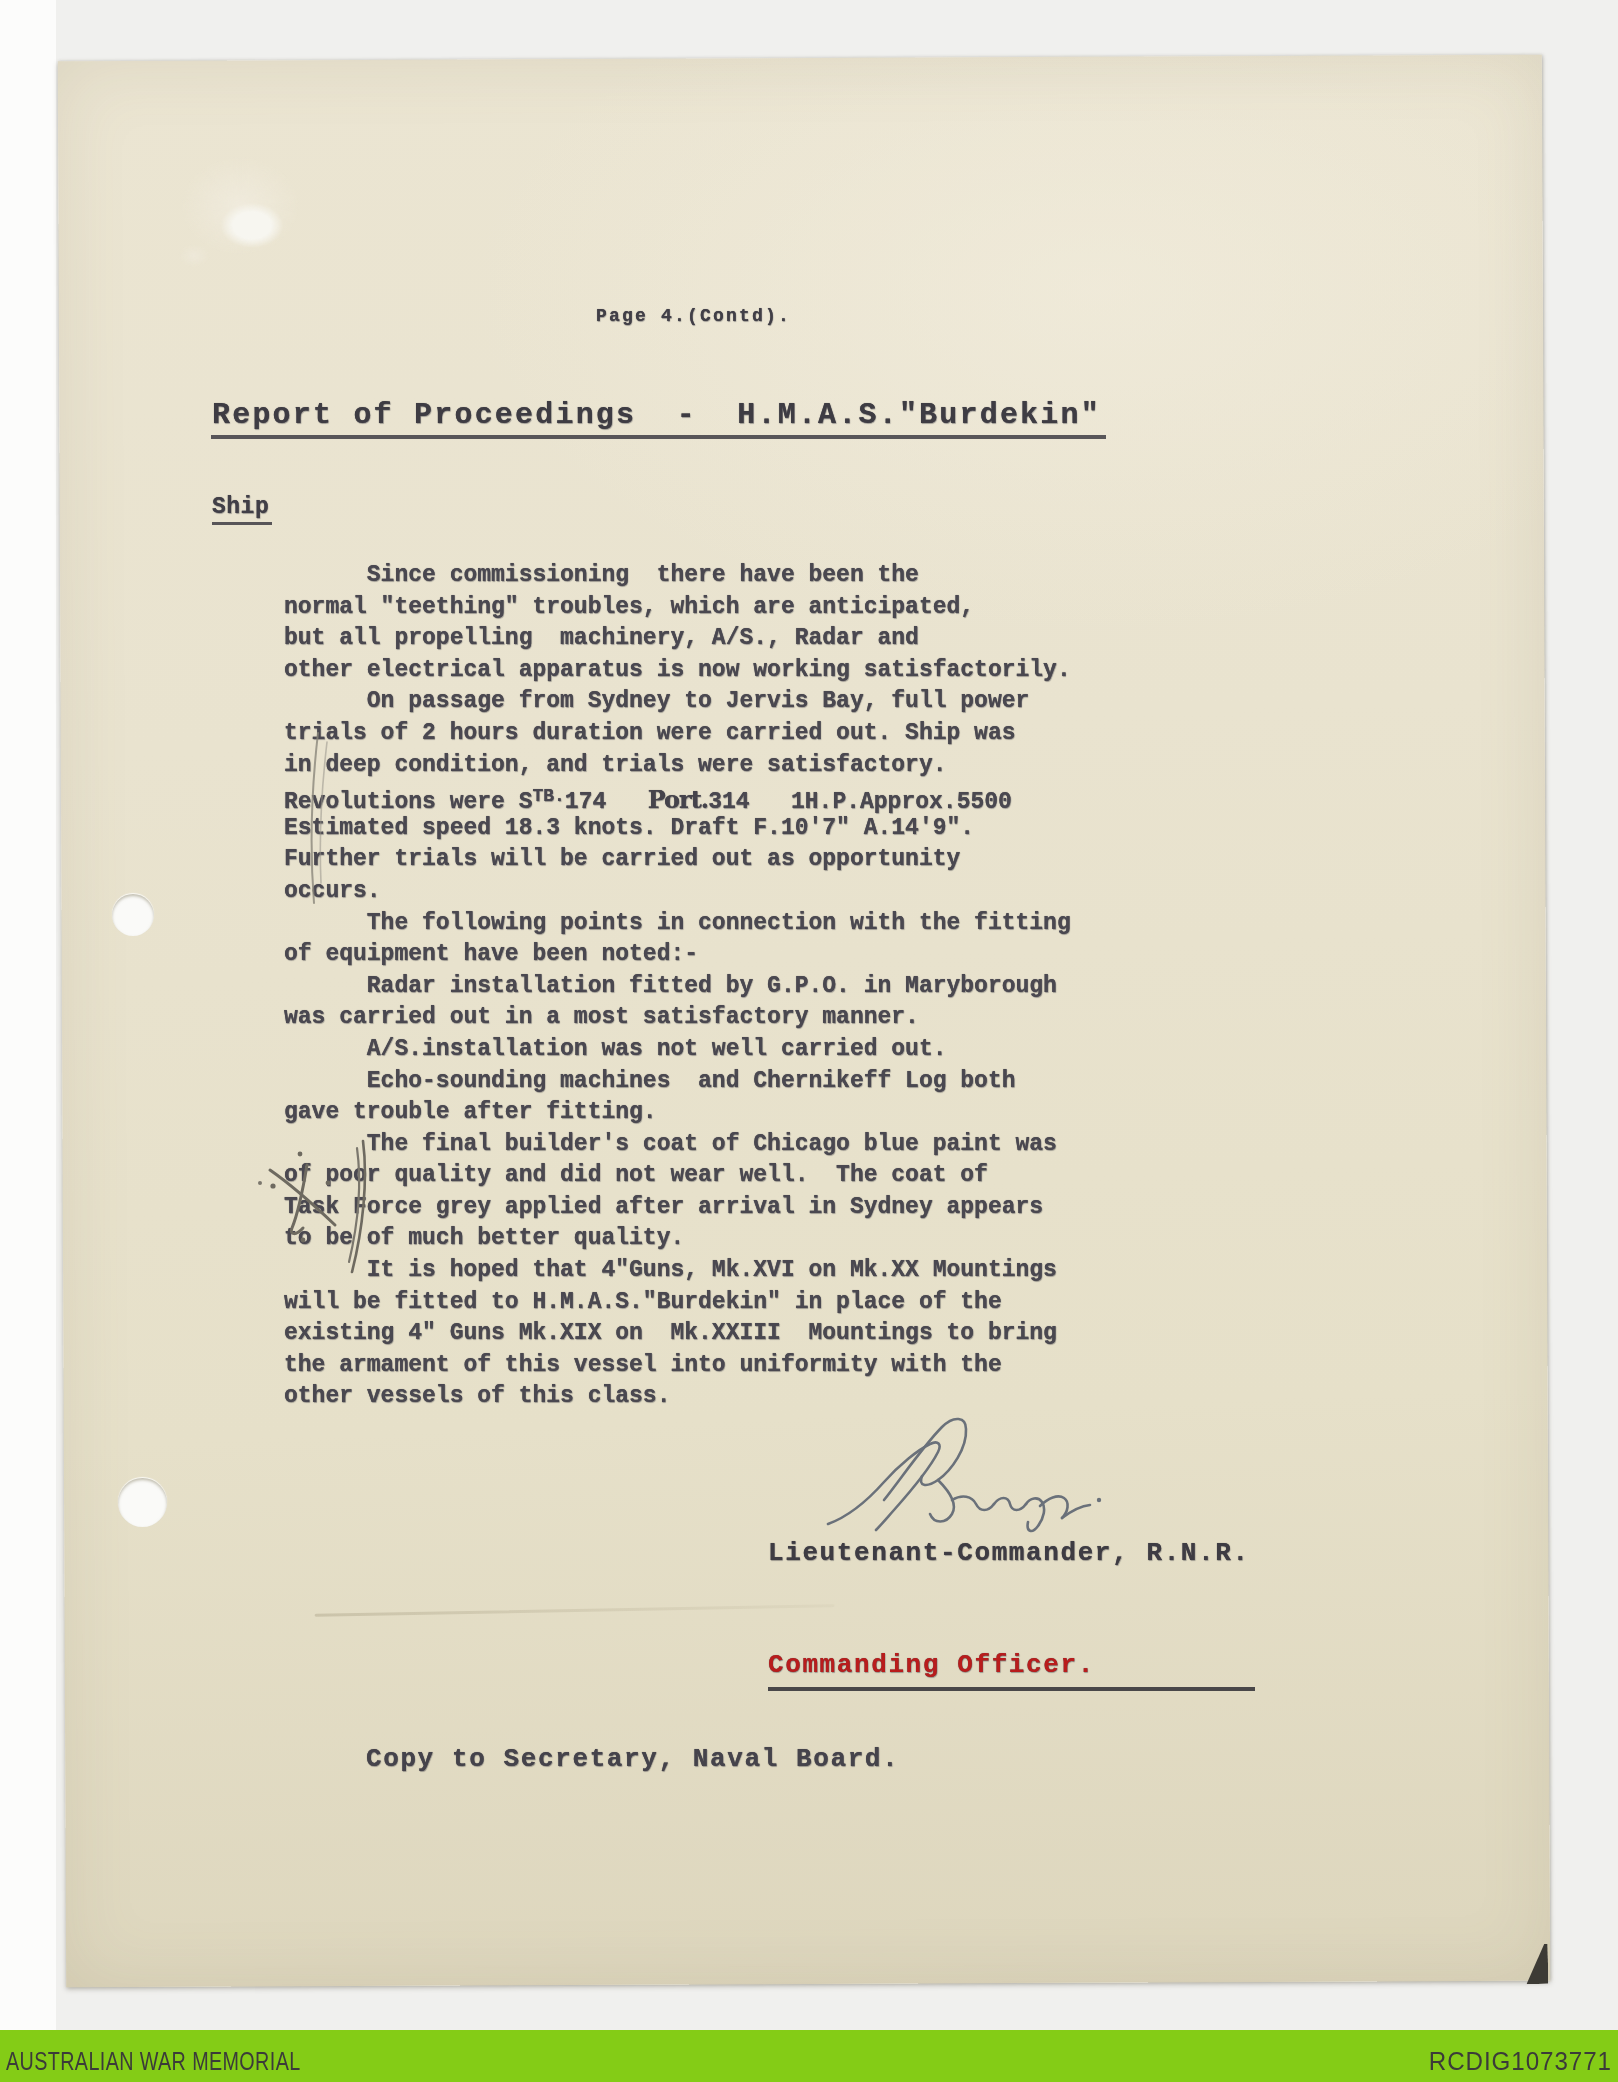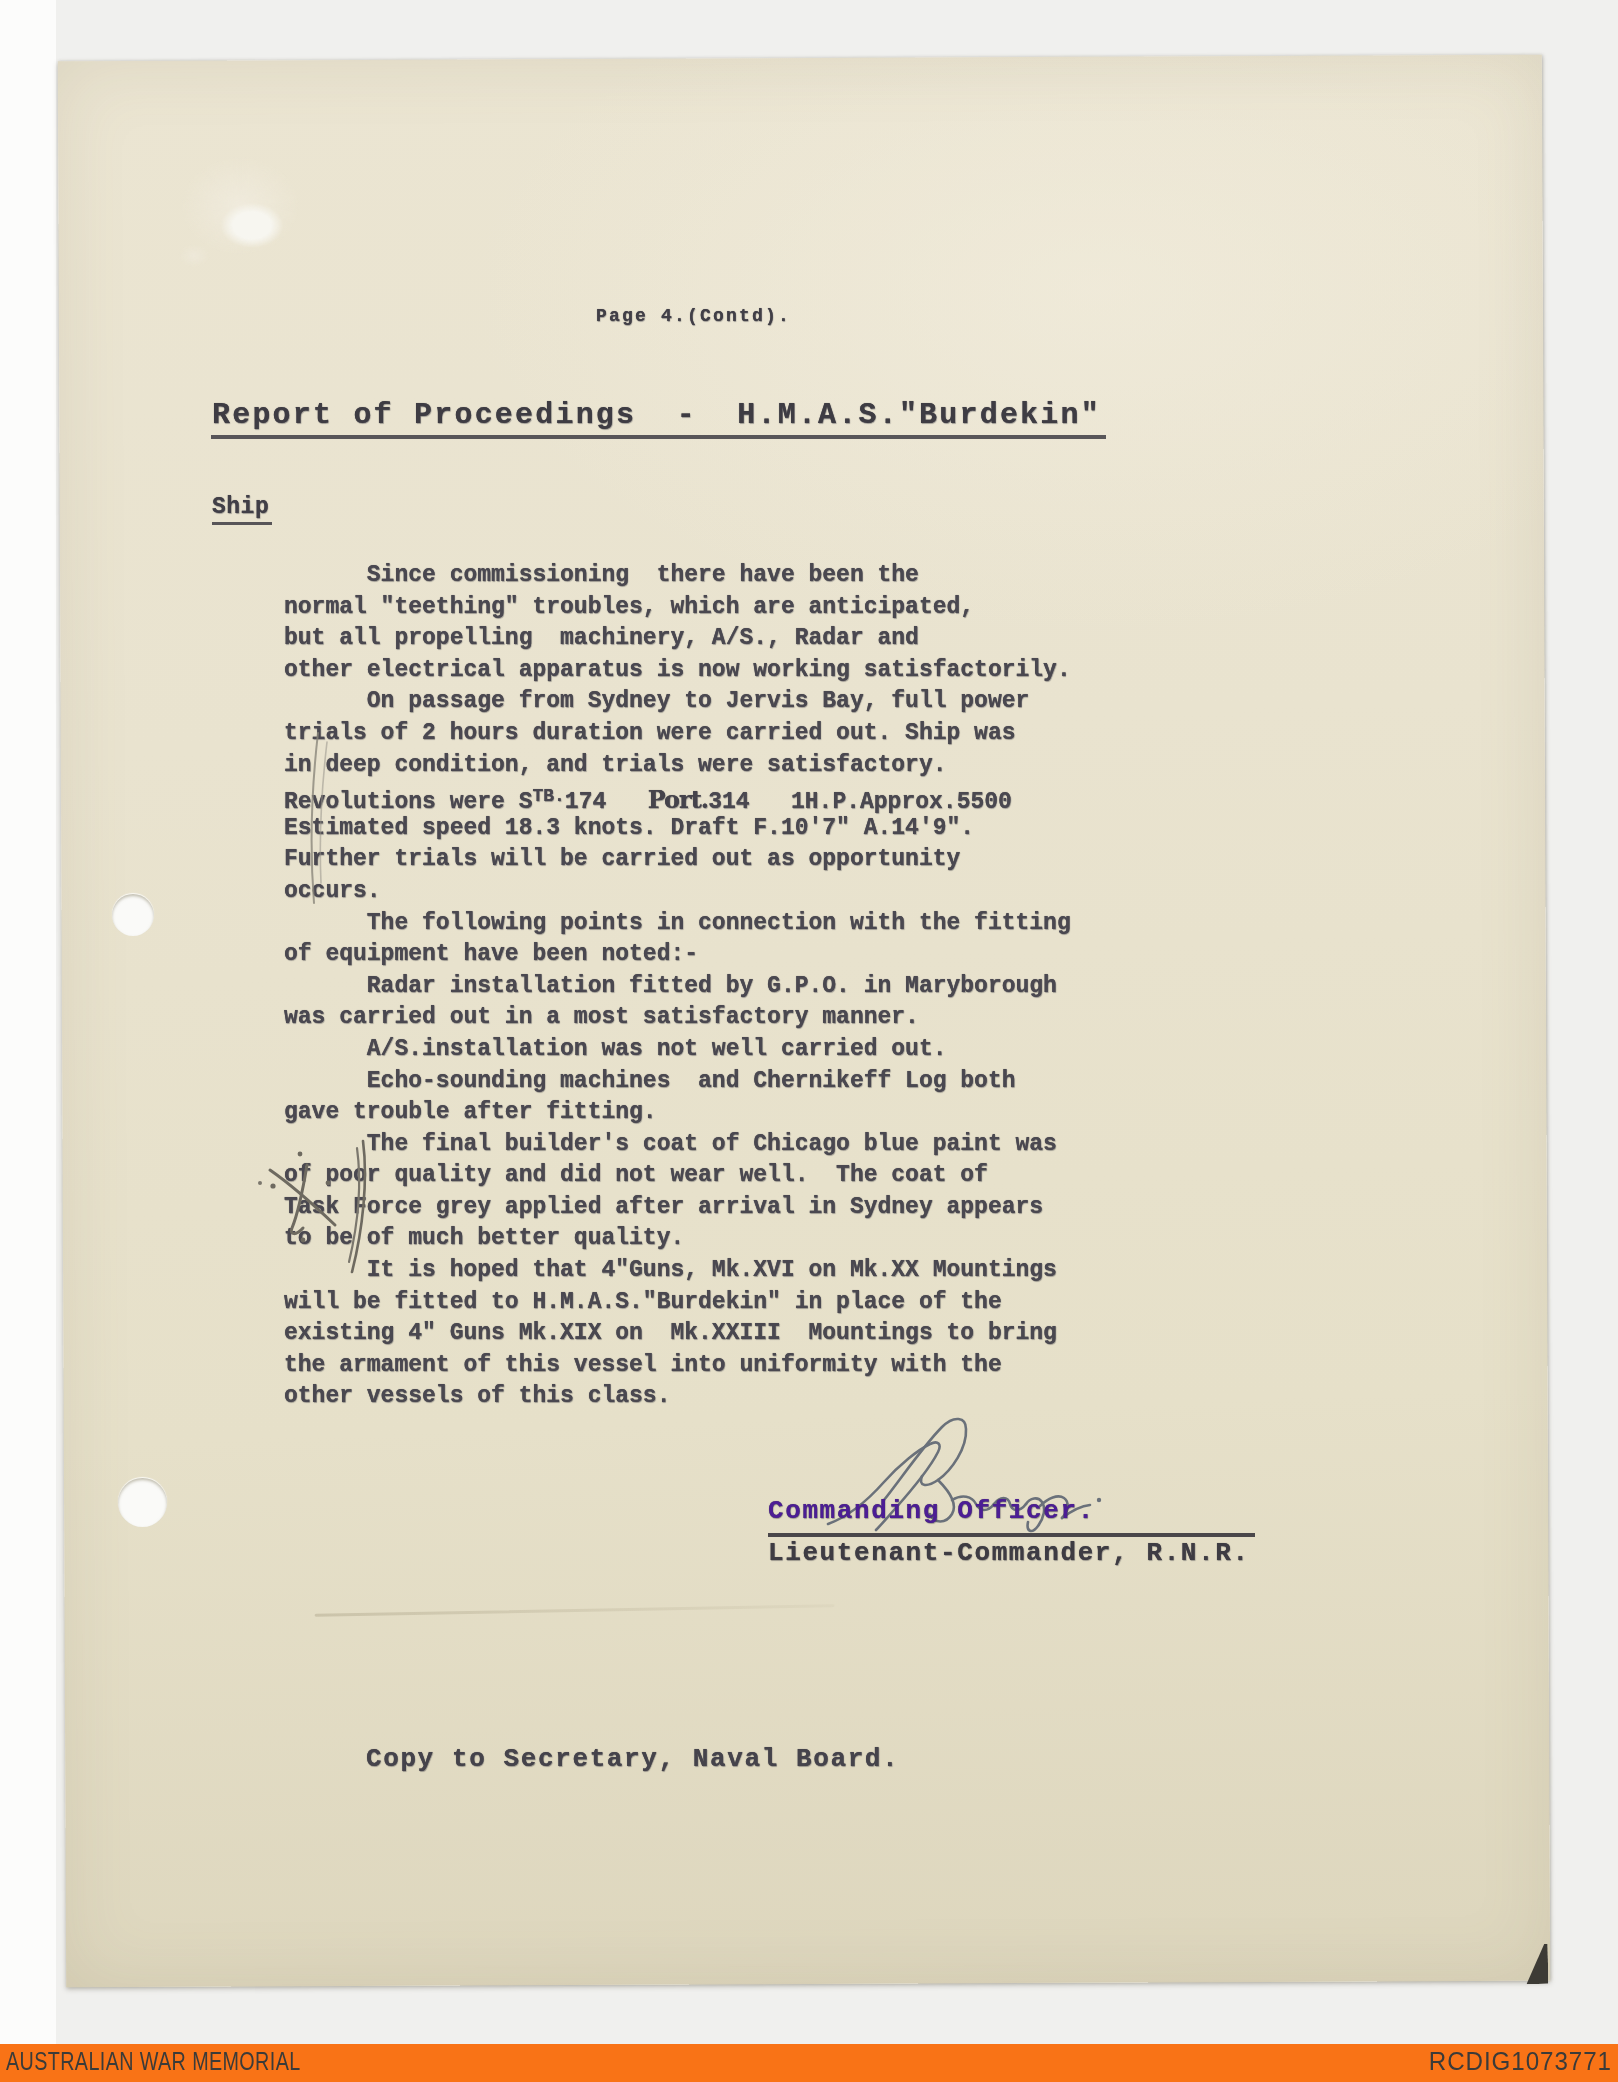--- a/index.html
+++ b/index.html
@@ -52,30 +52,30 @@
   .ship-heading { position:absolute; left:212px; top:494px; font-size:23px; letter-spacing:.5px;
                   color:#413f47; border-bottom:3px solid rgba(62,60,67,.85); padding:0 3px 2px 0;
                   white-space:pre; }
   .body-block { position:absolute; left:284px; top:560px; font-size:23px; line-height:31.6px; }
   .tline { white-space:pre; height:31.6px; }
   .seg-sup { font-size:18px; vertical-align:7px; }
   .seg-hand { font-family:"DejaVu Serif","Liberation Serif",serif; 
               font-weight:700; font-size:24px; color:#45434b; letter-spacing:-1px; }
   .rank-line { position:absolute; left:768px; top:1538px; font-size:26px; letter-spacing:1.6px;
                color:#3e3c43; white-space:pre; }
-  .co-line { position:absolute; left:768px; top:1496px; font-size:26px; letter-spacing:1.6px;
-             color:#4c1d95; white-space:pre; width:487px;
+  .co-line { position:absolute; left:768px; top:1650px; font-size:26px; letter-spacing:1.6px;
+             color:#b91c1c; white-space:pre; width:487px;
              border-bottom:4px solid rgba(56,54,60,.9); padding-bottom:7px; }
   .copy-line { position:absolute; left:366px; top:1744px; font-size:26px; letter-spacing:1.6px;
                color:#45434b; white-space:pre; }
 
   .mark-svg { position:absolute; }
 
   
-  .footer-bar { position:absolute; left:0; bottom:0; width:1618px; height:38px; background:#f97316; }
+  .footer-bar { position:absolute; left:0; bottom:0; width:1618px; height:52px; background:#84cc16; }
   .footer-text { position:absolute; bottom:5px; color:#3b3b39;
                  font-family:"Liberation Sans","DejaVu Sans",sans-serif; font-size:26px; }
   .footer-left { left:6px; transform:scaleX(.76); transform-origin:left bottom; letter-spacing:.5px; }
   .footer-right { right:6px; transform:scaleX(.93); transform-origin:right bottom; letter-spacing:1px; }
 </style>
 </head>
 <body>
 
 <div id="scan-root">
   <div class="white-strip"></div>

